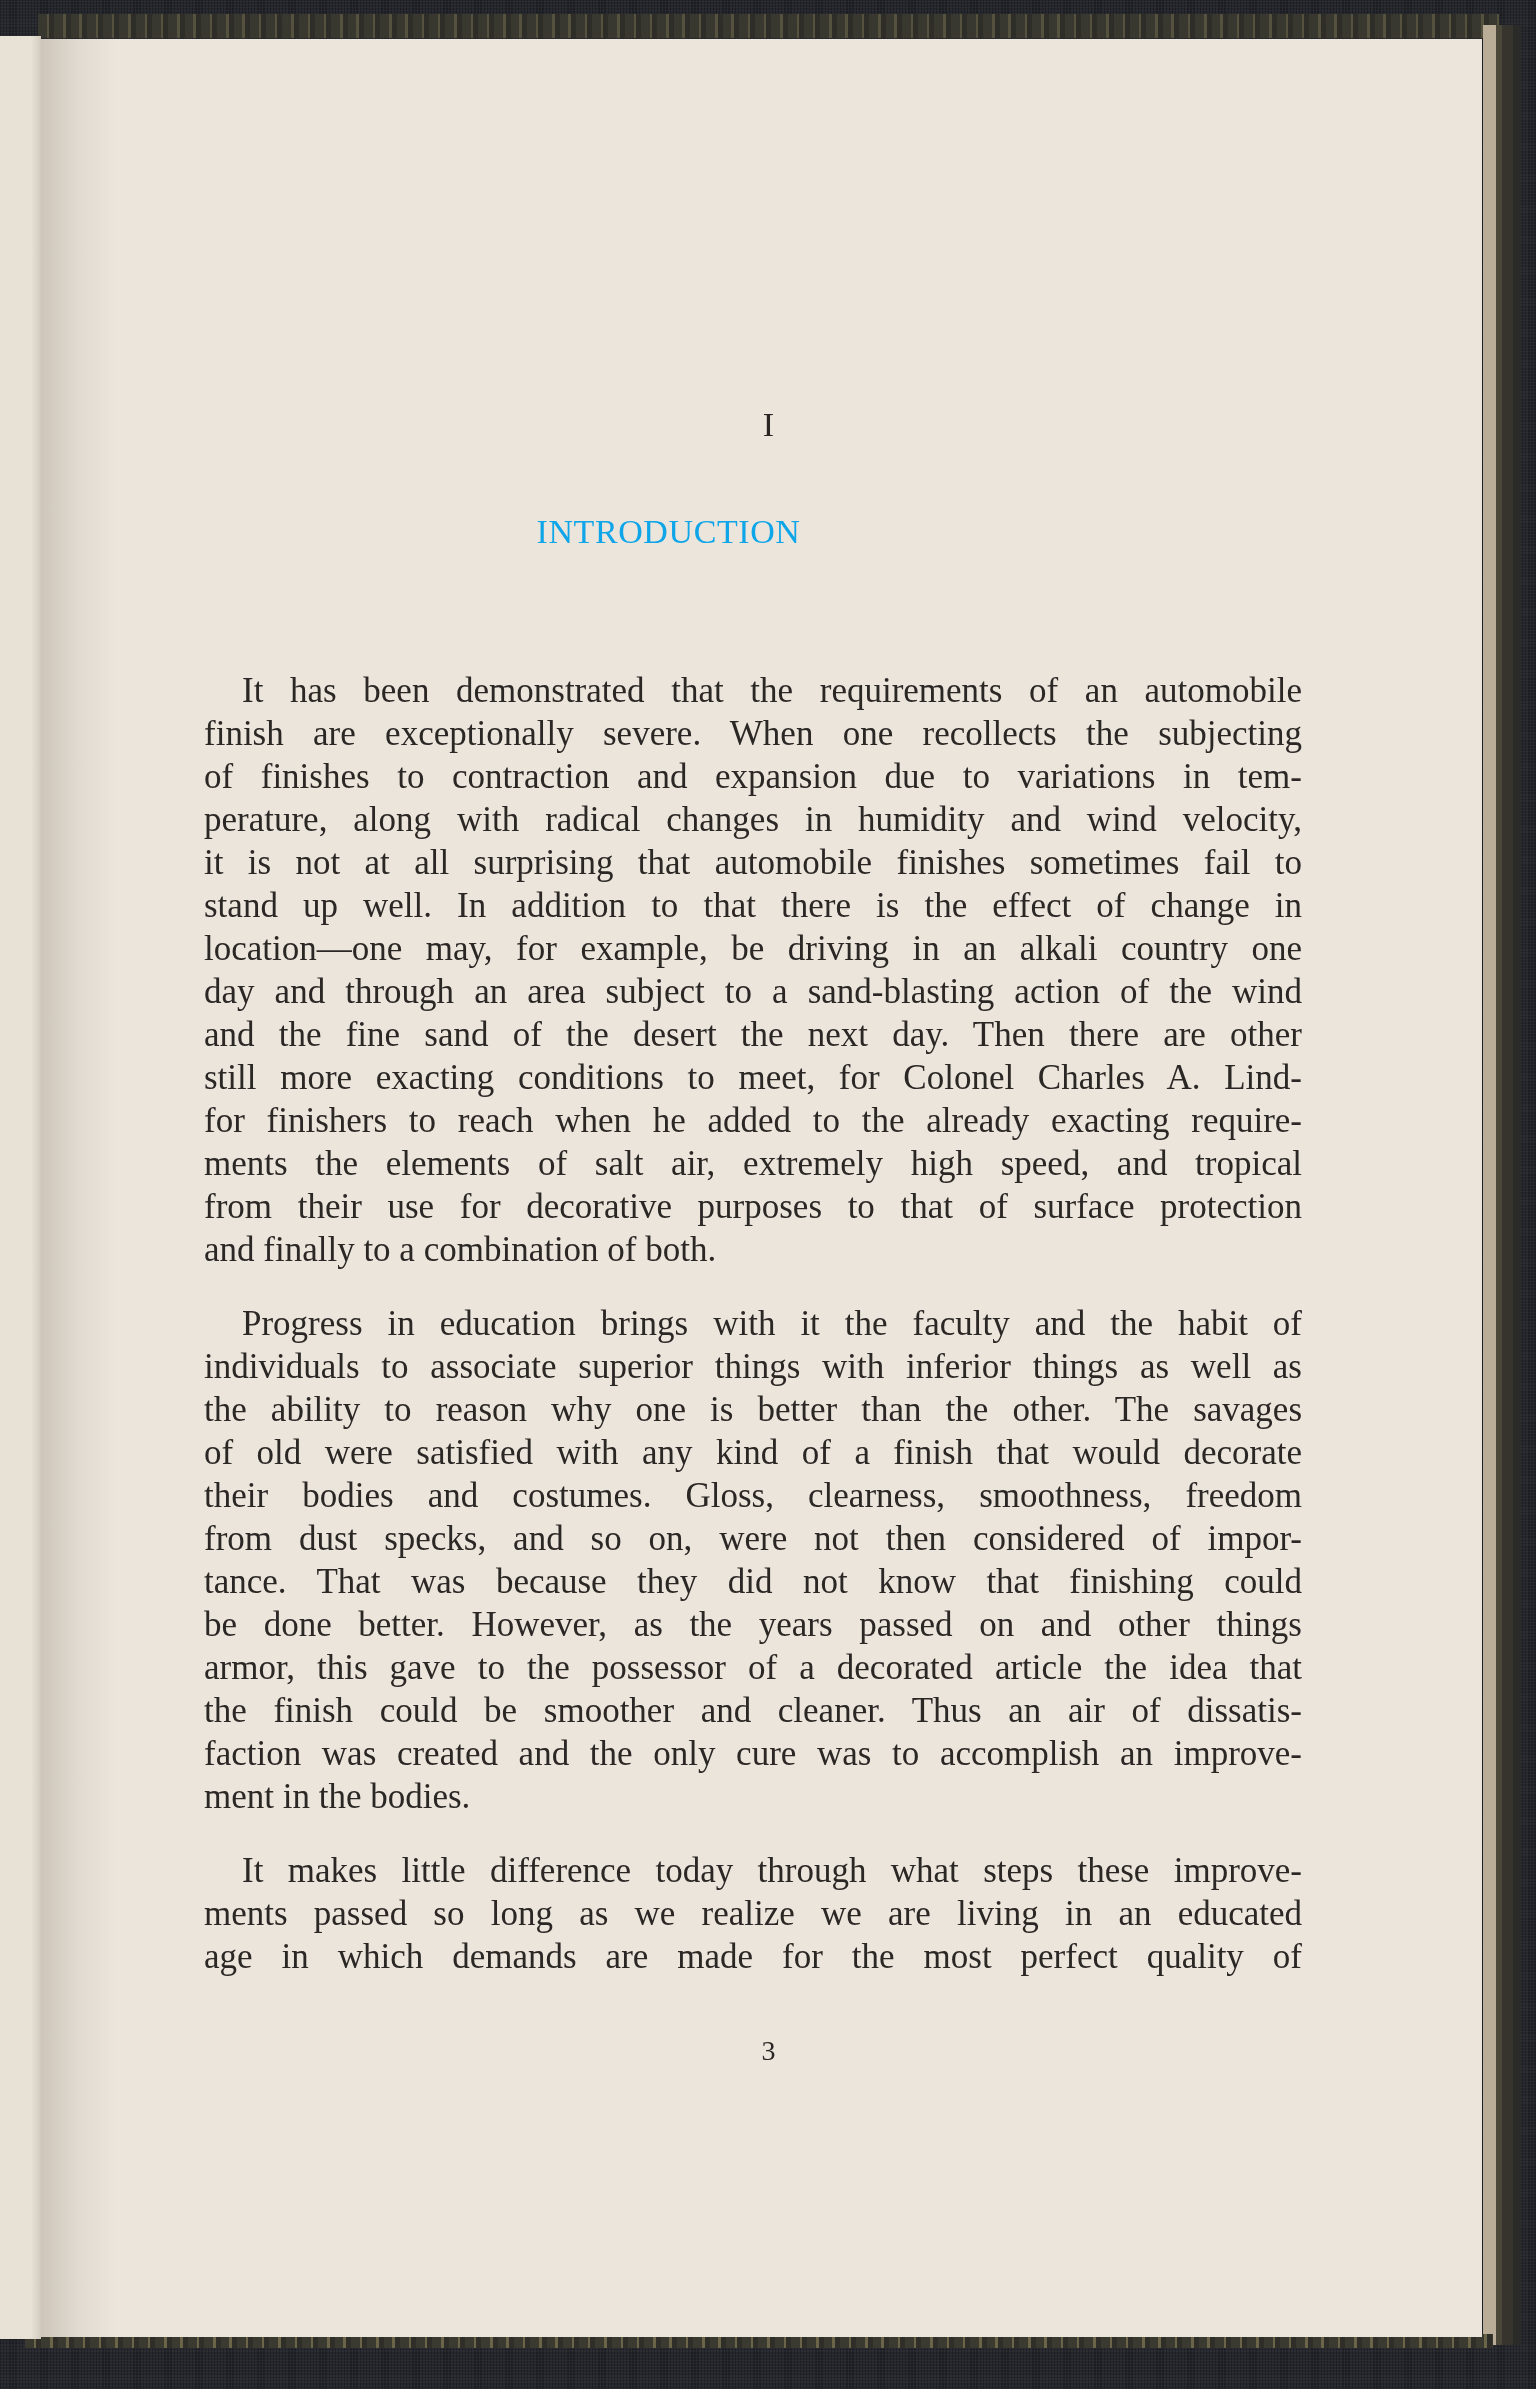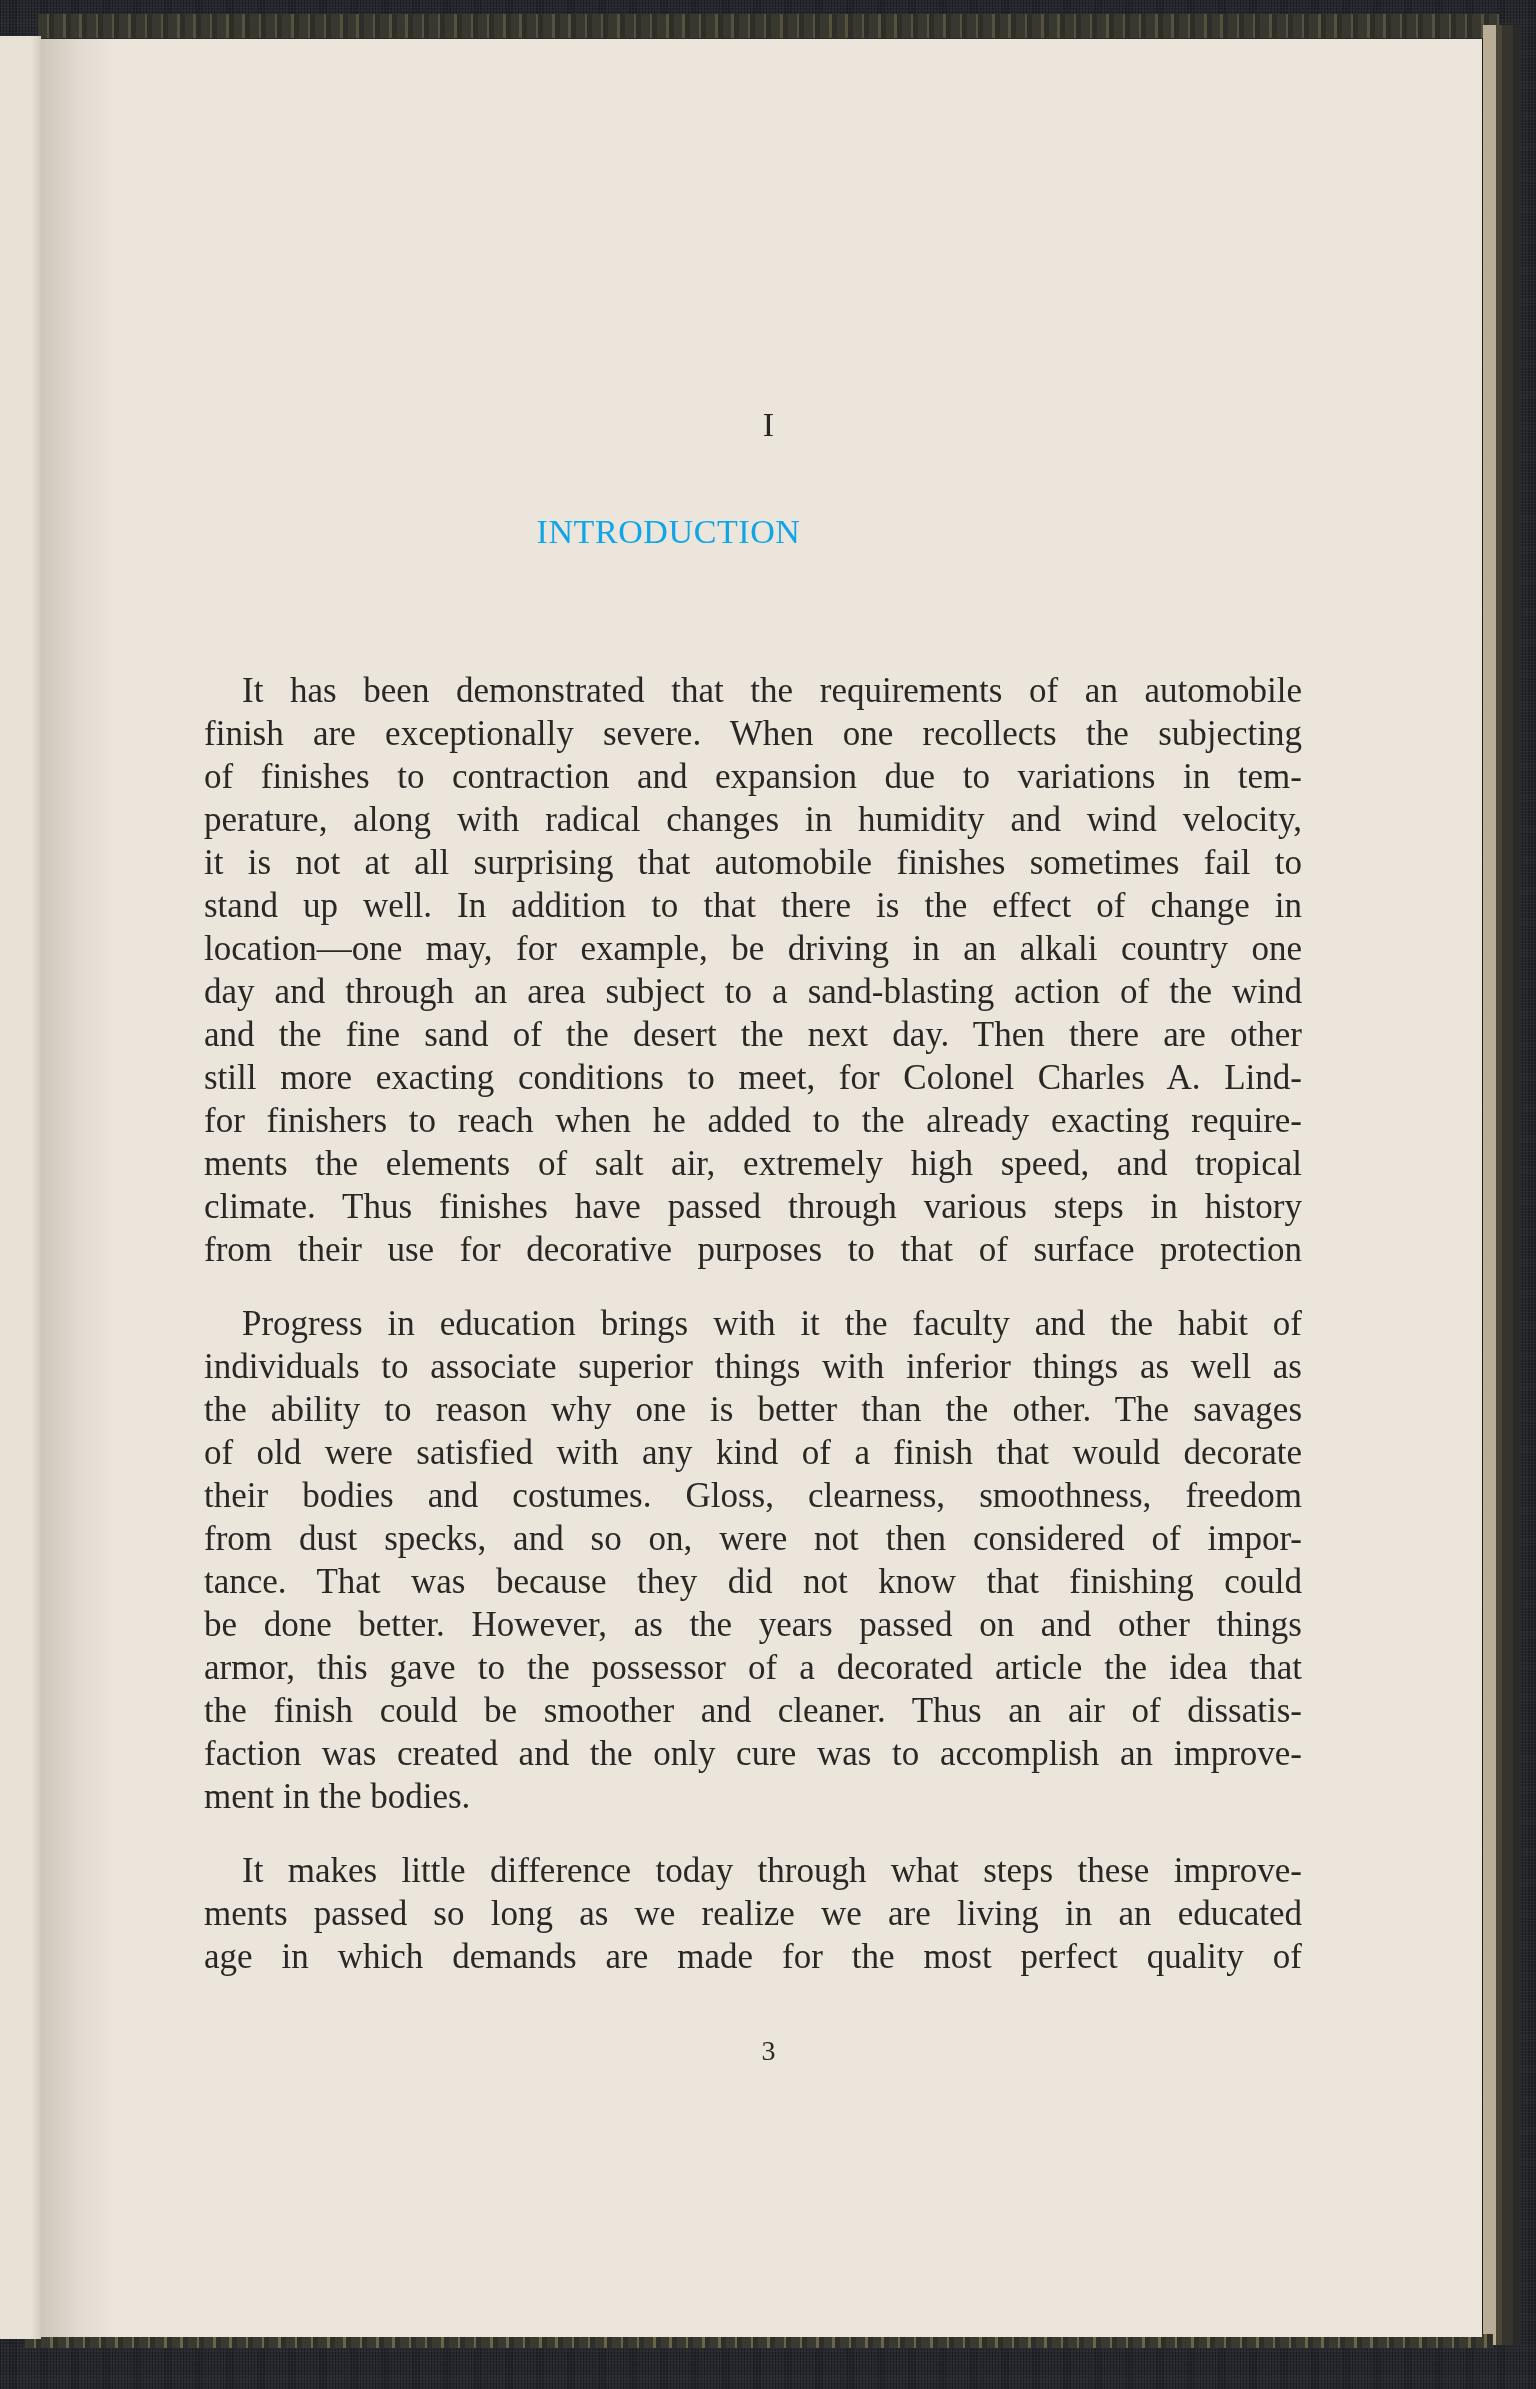--- a/index.html
+++ b/index.html
@@ -83,22 +83,22 @@
       <span class="line">of finishes to contraction and expansion due to variations in tem-</span>
       <span class="line">perature, along with radical changes in humidity and wind velocity,</span>
       <span class="line">it is not at all surprising that automobile finishes sometimes fail to</span>
       <span class="line">stand up well.  In addition to that there is the effect of change in</span>
       <span class="line">location—one may, for example, be driving in an alkali country one</span>
       <span class="line">day and through an area subject to a sand-blasting action of the wind</span>
       <span class="line">and the fine sand of the desert the next day.  Then there are other</span>
       <span class="line">still more exacting conditions to meet, for Colonel Charles A. Lind-</span>
       <span class="line">for finishers to reach when he added to the already exacting require-</span>
       <span class="line">ments the elements of salt air, extremely high speed, and tropical</span>
-      <span class="line">climate.  Thus finishes have passed through various steps in history</span>
       <span class="line">from their use for decorative purposes to that of surface protection</span>
+      <span class="line last">and finally to a combination of both.</span>
     </div>
     <div>
       <span class="line indent">Progress in education brings with it the faculty and the habit of</span>
       <span class="line">individuals to associate superior things with inferior things as well as</span>
       <span class="line">the ability to reason why one is better than the other.  The savages</span>
       <span class="line">of old were satisfied with any kind of a finish that would decorate</span>
       <span class="line">their bodies and costumes.  Gloss, clearness, smoothness, freedom</span>
       <span class="line">from dust specks, and so on, were not then considered of impor-</span>
       <span class="line">tance.  That was because they did not know that finishing could</span>
       <span class="line">be done better.  However, as the years passed on and other things</span>

